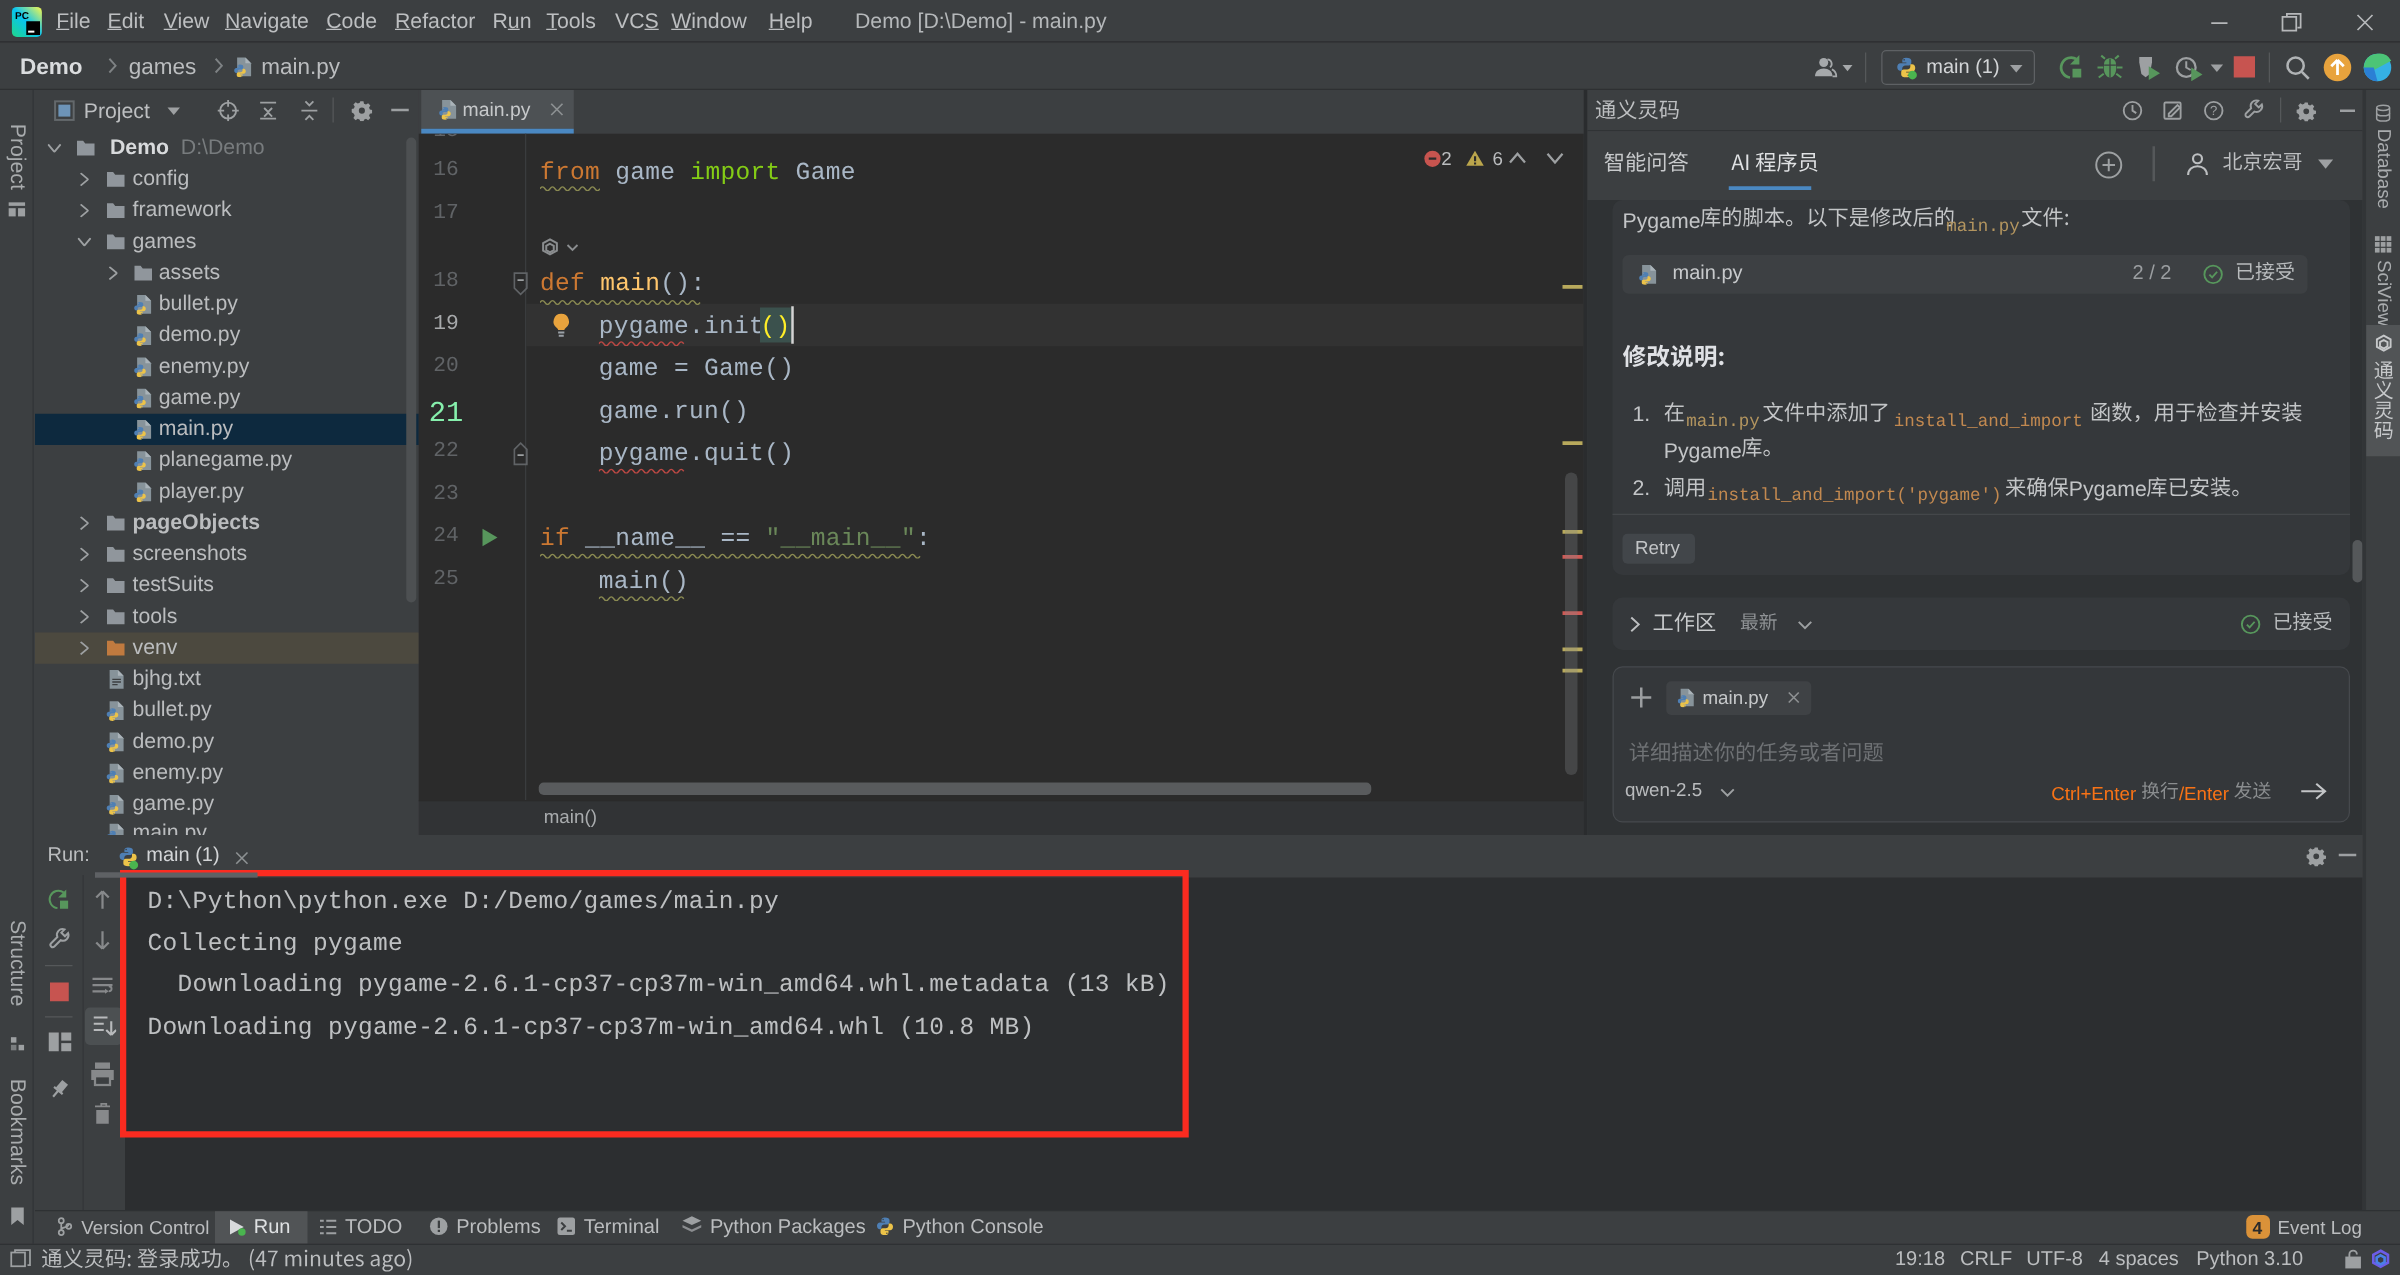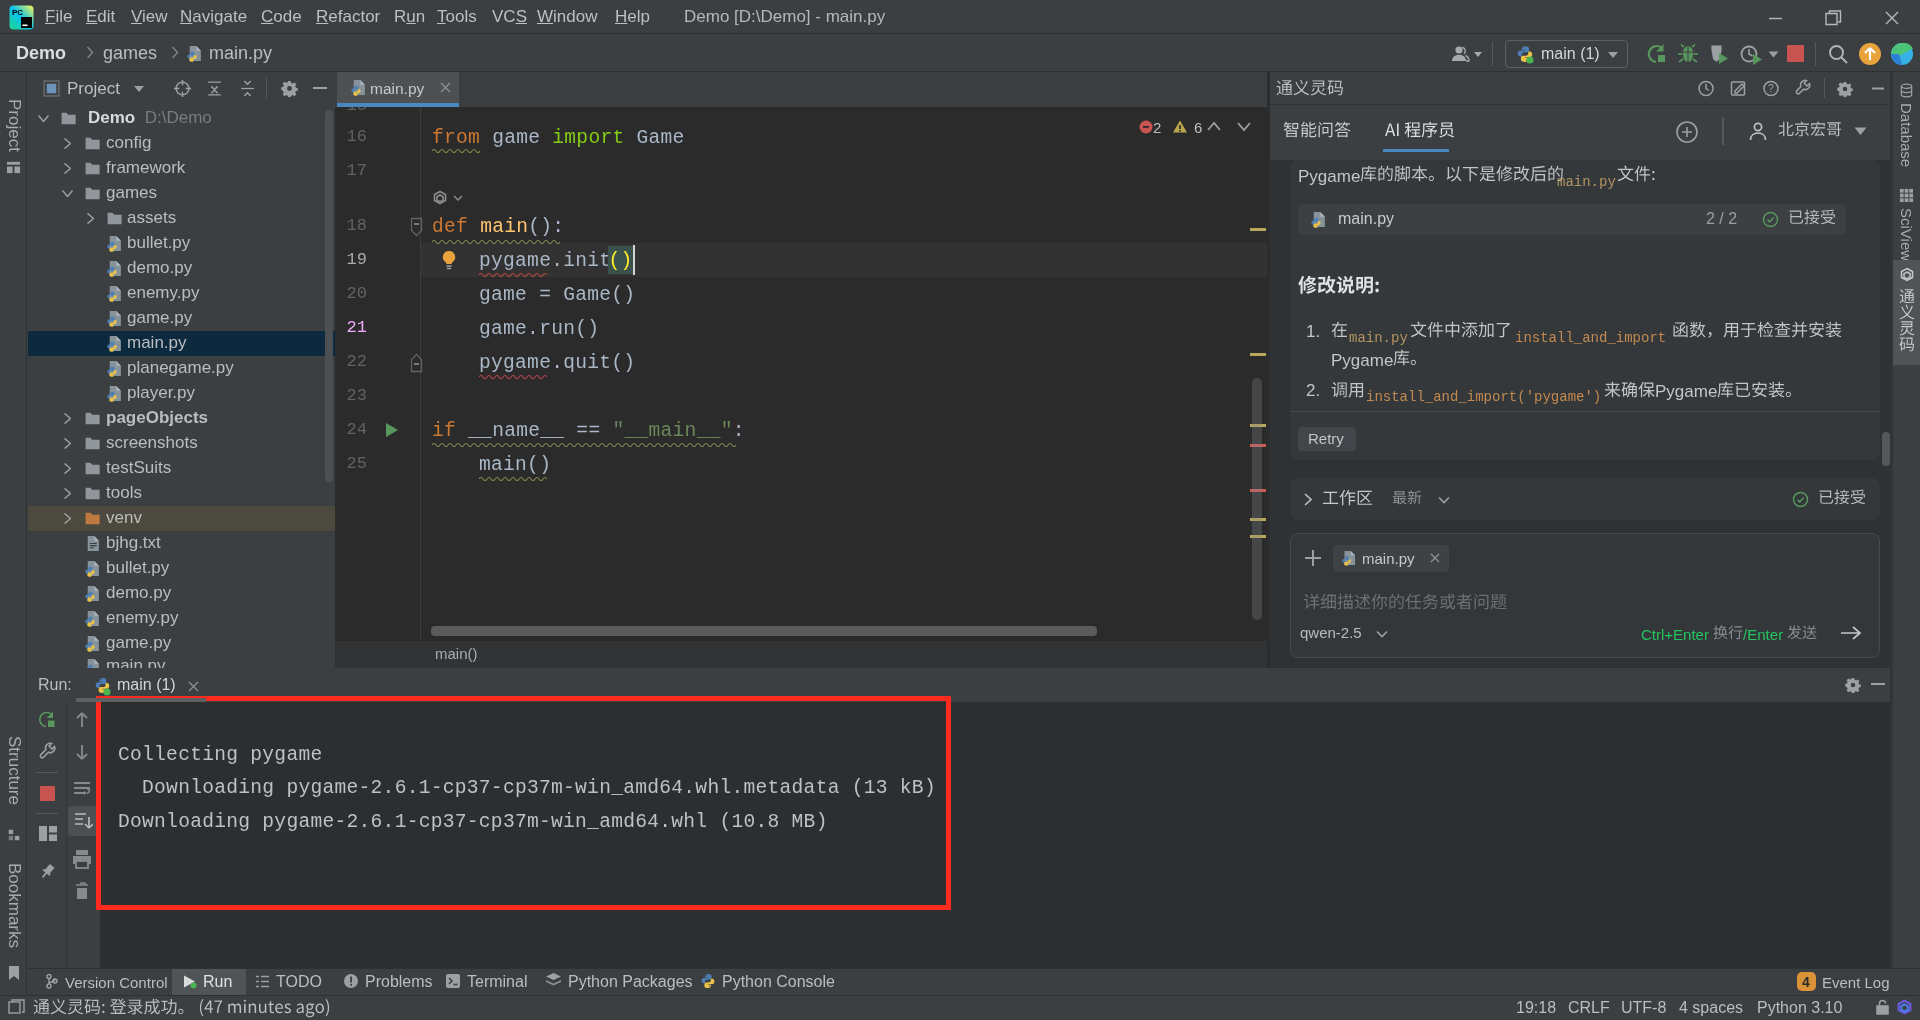--- a/index.html
+++ b/index.html
@@ -341,21 +341,21 @@
       <path d="M1 1l9 9M10 1l-9 9" stroke="#8c9092" stroke-width="1.4"></path>
     </svg>
     <div class="ab" style="left:335px;top:107px;width:932px;height:533px;background:#2b2b2b"></div>
     <div class="ab" style="left:421px;top:243px;width:846px;height:34px;background:#323232"></div>
     <div class="ab" style="left:420px;top:107px;width:1px;height:533px;background:#3a3c3e"></div>
     <div class="ab mono" style="left:343px;top:127px;width:24px;text-align:right;font-size:17px;color:#606366">16</div>
     <div class="ab mono" style="left:343px;top:161px;width:24px;text-align:right;font-size:17px;color:#606366">17</div>
     <div class="ab mono" style="left:343px;top:216px;width:24px;text-align:right;font-size:17px;color:#606366">18</div>
     <div class="ab mono" style="left:343px;top:250px;width:24px;text-align:right;font-size:17px;color:#a7a9ab">19</div>
     <div class="ab mono" style="left:343px;top:284px;width:24px;text-align:right;font-size:17px;color:#606366">20</div>
-    <div class="ab mono" style="left:343px;top:318px;width:24px;text-align:right;font-size:17px;color:#f0abfc">21</div>
+    <div class="ab mono" style="left:343px;top:318px;width:24px;text-align:right;font-size:23px;color:#86efac">21</div>
     <div class="ab mono" style="left:343px;top:352px;width:24px;text-align:right;font-size:17px;color:#606366">22</div>
     <div class="ab mono" style="left:343px;top:386px;width:24px;text-align:right;font-size:17px;color:#606366">23</div>
     <div class="ab mono" style="left:343px;top:420px;width:24px;text-align:right;font-size:17px;color:#606366">24</div>
     <div class="ab mono" style="left:343px;top:454px;width:24px;text-align:right;font-size:17px;color:#606366">25</div>
     <div class="ab" style="left:343px;top:107px;width:24px;height:11px;overflow:hidden">
       <div class="mono" style="margin-top:-11px;width:24px;text-align:right;font-size:17px;color:#606366">15</div>
     </div>
     <div class="ab mono" style="left:432.0px;top:127px;font-size:19.6px;letter-spacing:0.27px;line-height:22px;white-space:pre"><span style="color:#cc7832">from</span><span style="color:#a9b7c6"> game </span><span style="color:#84cc16">import</span><span style="color:#a9b7c6"> Game</span></div>
     <div class="ab mono" style="left:432.0px;top:216px;font-size:19.6px;letter-spacing:0.27px;line-height:22px;white-space:pre"><span style="color:#cc7832">def </span><span style="color:#ffc66d">main</span><span style="color:#a9b7c6">():</span></div>
     <div class="ab mono" style="left:479.0px;top:250px;font-size:19.6px;letter-spacing:0.27px;line-height:22px;white-space:pre"><span style="color:#a9b7c6">pygame.init</span></div>
@@ -683,21 +683,21 @@
           <use href="#g71" x="8000.0"></use>
           <use href="#g72" x="9000.0"></use>
           <use href="#g6" x="10000.0"></use>
           <use href="#g73" x="11000.0"></use>
         </g>
       </svg></div>
     <div class="ab sans" style="left:1300px;top:624px;font-size:15px;color:#b9bbbd">qwen-2.5</div>
     <svg class="ab" style="left:1376px;top:630px" width="12" height="8">
       <path d="M1 1.5l5 5 5-5" fill="none" stroke="#9da0a2" stroke-width="1.6"></path>
     </svg>
-    <div class="ab sans" style="left:1641px;top:624px;font-size:15px;color:#22c55e">Ctrl+Enter <svg width="30" height="20" style="vertical-align:-4px">
+    <div class="ab sans" style="left:1641px;top:624px;font-size:15px;color:#f97316">Ctrl+Enter <svg width="30" height="20" style="vertical-align:-4px">
         <g fill="#8a8d8f" transform="translate(0,14) scale(0.015000,-0.015000)">
           <use href="#g92" x="0.0"></use>
           <use href="#g93" x="1000.0"></use>
         </g>
       </svg>/Enter <svg width="30" height="20" style="vertical-align:-4px">
         <g fill="#8a8d8f" transform="translate(0,14) scale(0.015000,-0.015000)">
           <use href="#g94" x="0.0"></use>
           <use href="#g95" x="1000.0"></use>
         </g>
       </svg></div>
@@ -819,20 +819,21 @@
     <div class="ab" style="left:68px;top:806px;width:30px;height:30px;background:#4c5052;border-radius:4px"></div>
     <svg class="ab" style="left:74px;top:812px" width="19" height="19" viewBox="0 0 19 19">
       <g fill="none" stroke="#b8babc" stroke-width="1.7">
         <path d="M1 2h11M1 7h8M1 12h8"></path>
         <path d="M15 5v11M15 16l-4-4M15 16l4-4"></path>
       </g>
     </svg>
     <div class="ab" style="left:100px;top:702px;width:1790px;height:266px;background:#2c2e30"></div>
     <div class="ab" style="left:96px;top:696px;width:855px;height:214px;border:5px solid #fb2b20"></div>
     <div class="ab" style="left:76px;top:698px;width:130px;height:4px;background:#5e6164"></div>
+    <div class="ab mono" style="left:118px;top:710px;font-size:19.6px;letter-spacing:0.27px;color:#bec0c2;white-space:pre">D:\Python\python.exe D:/Demo/games/main.py</div>
     <div class="ab mono" style="left:118px;top:744px;font-size:19.6px;letter-spacing:0.27px;color:#bec0c2;white-space:pre">Collecting pygame</div>
     <div class="ab mono" style="left:118px;top:777px;font-size:19.6px;letter-spacing:0.27px;color:#bec0c2;white-space:pre">  Downloading pygame-2.6.1-cp37-cp37m-win_amd64.whl.metadata (13 kB)</div>
     <div class="ab mono" style="left:118px;top:811px;font-size:19.6px;letter-spacing:0.27px;color:#bec0c2;white-space:pre">Downloading pygame-2.6.1-cp37-cp37m-win_amd64.whl (10.8 MB)</div>
     <svg class="ab" style="left:1845px;top:677px" width="16" height="16" viewBox="0 0 16 16" color="#9da0a2">
       <use href="#gear"></use>
     </svg>
     <div class="ab" style="left:1871px;top:683px;width:14px;height:2px;background:#9da0a2"></div>
     <div class="ab" style="left:28px;top:968px;width:1892px;height:27px;background:#3c3f41;border-top:1px solid #2e3133"></div>
     <div class="ab" style="left:172px;top:969px;width:74px;height:26px;background:#515456"></div>
     <svg class="ab" style="left:45px;top:973px" width="14" height="17" viewBox="0 0 14 17">

